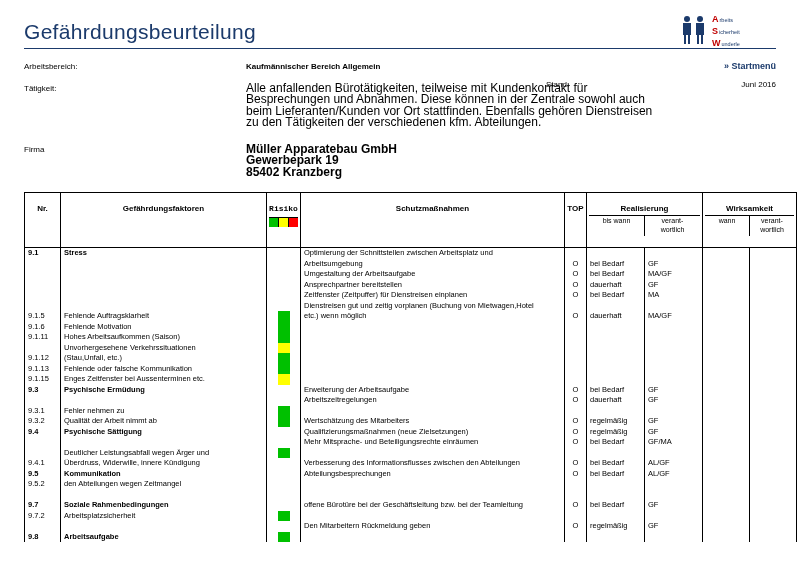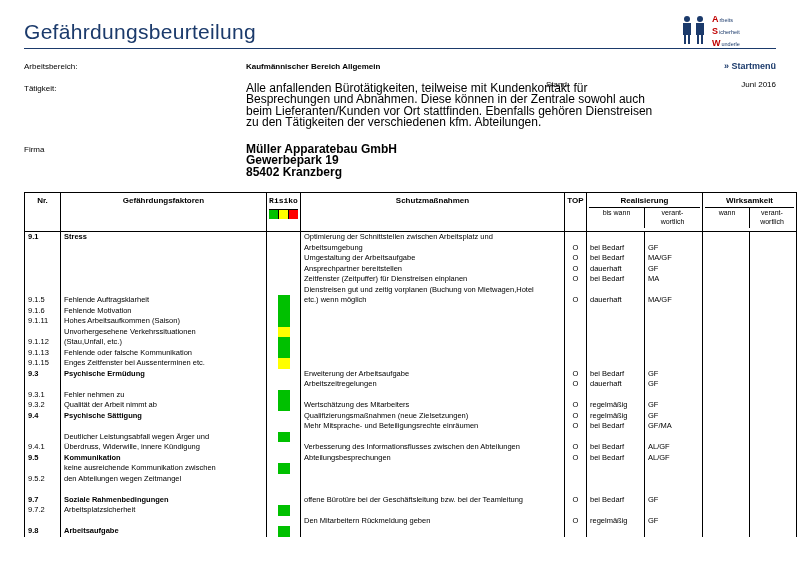--- a/index.html
+++ b/index.html
@@ -146,21 +146,21 @@
   }
   table.gb th, table.gb td {
     border: 1px solid #000000;
     padding: 0;
     vertical-align: top;
   }
   table.gb thead th {
     text-align: center;
     font-weight: bold;
     font-size: 8px;
-    padding: 3px 2px;
+    padding: 11px 2px;
     vertical-align: top;
   }
   th.c-nr { width: 36px; }
   th.c-faktor { width: 206px; }
   th.c-risiko { width: 34px; font-family: Liberation Mono, monospace; }
   th.c-schutz { width: 264px; }
   th.c-top { width: 22px; }
   th.c-real { width: 116px; }
   th.c-wirk { width: 94px; }
 
@@ -586,33 +586,20 @@
           <td class="faktor bold">Kommunikation</td>
           <td class="risiko"></td>
           <td class="schutz">Abteilungsbesprechungen</td>
           <td class="top">O</td>
           <td class="wann">bei Bedarf</td>
           <td class="verant">AL/GF</td>
           <td class="wirk-wann"></td>
           <td class="wirk-verant"></td>
         </tr>
         <tr>
-          <td class="nr"></td>
-          <td class="faktor">keine  ausreichende Kommunikation zwischen</td>
-          <td class="risiko">
-            <span class="chip green"></span>
-          </td>
-          <td class="schutz"></td>
-          <td class="top"></td>
-          <td class="wann"></td>
-          <td class="verant"></td>
-          <td class="wirk-wann"></td>
-          <td class="wirk-verant"></td>
-        </tr>
-        <tr>
           <td class="nr">9.5.2</td>
           <td class="faktor">den Abteilungen wegen Zeitmangel</td>
           <td class="risiko"></td>
           <td class="schutz"></td>
           <td class="top"></td>
           <td class="wann"></td>
           <td class="verant"></td>
           <td class="wirk-wann"></td>
           <td class="wirk-verant"></td>
         </tr>

